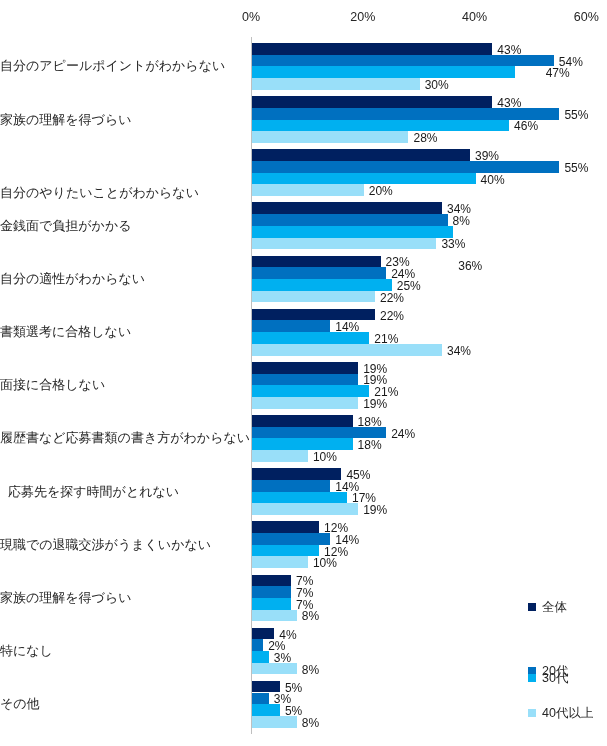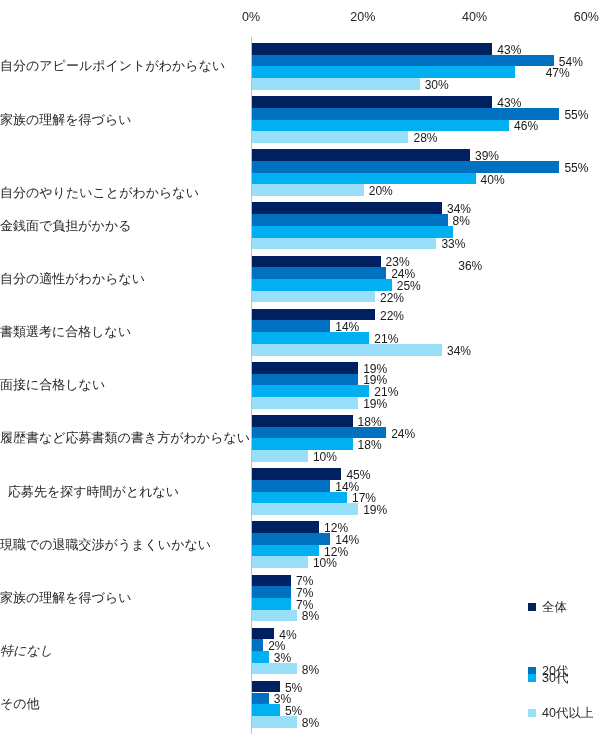--- a/index.html
+++ b/index.html
@@ -167,21 +167,21 @@
       <div class="bar-label" style="left: 312.89px; top: 557.3px;">10%</div>
       <div class="cat-label" style="left: 0px; width: 245px; top: 589.9px;">家族の理解を得づらい</div>
       <div class="bar" style="left: 252px; top: 574.5px; width: 39.123px; height: 11.7px; background: rgb(0, 32, 96);"></div>
       <div class="bar-label" style="left: 296.123px; top: 575.35px;">7%</div>
       <div class="bar" style="left: 252px; top: 586.2px; width: 39.123px; height: 11.7px; background: rgb(0, 112, 192);"></div>
       <div class="bar-label" style="left: 296.123px; top: 587.05px;">7%</div>
       <div class="bar" style="left: 252px; top: 597.9px; width: 39.123px; height: 11.7px; background: rgb(0, 176, 240);"></div>
       <div class="bar-label" style="left: 296.123px; top: 598.75px;">7%</div>
       <div class="bar" style="left: 252px; top: 609.6px; width: 44.712px; height: 11.7px; background: rgb(153, 223, 249);"></div>
       <div class="bar-label" style="left: 301.712px; top: 610.45px;">8%</div>
-      <div class="cat-label" style="left: 0px; width: 245px; top: 643.05px; font-style: italic;">特になし</div>
+      <div class="cat-label" style="left: 0px; width: 245px; top: 643.05px;">特になし</div>
       <div class="bar" style="left: 252px; top: 627.65px; width: 22.356px; height: 11.7px; background: rgb(0, 32, 96);"></div>
       <div class="bar-label" style="left: 279.356px; top: 628.5px;">4%</div>
       <div class="bar" style="left: 252px; top: 639.35px; width: 11.178px; height: 11.7px; background: rgb(0, 112, 192);"></div>
       <div class="bar-label" style="left: 268.178px; top: 640.2px;">2%</div>
       <div class="bar" style="left: 252px; top: 651.05px; width: 16.767px; height: 11.7px; background: rgb(0, 176, 240);"></div>
       <div class="bar-label" style="left: 273.767px; top: 651.9px;">3%</div>
       <div class="bar" style="left: 252px; top: 662.75px; width: 44.712px; height: 11.7px; background: rgb(153, 223, 249);"></div>
       <div class="bar-label" style="left: 301.712px; top: 663.6px;">8%</div>
       <div class="cat-label" style="left: 0px; width: 245px; top: 696.2px;">その他</div>
       <div class="bar" style="left: 252px; top: 680.8px; width: 27.945px; height: 11.7px; background: rgb(0, 32, 96);"></div>

